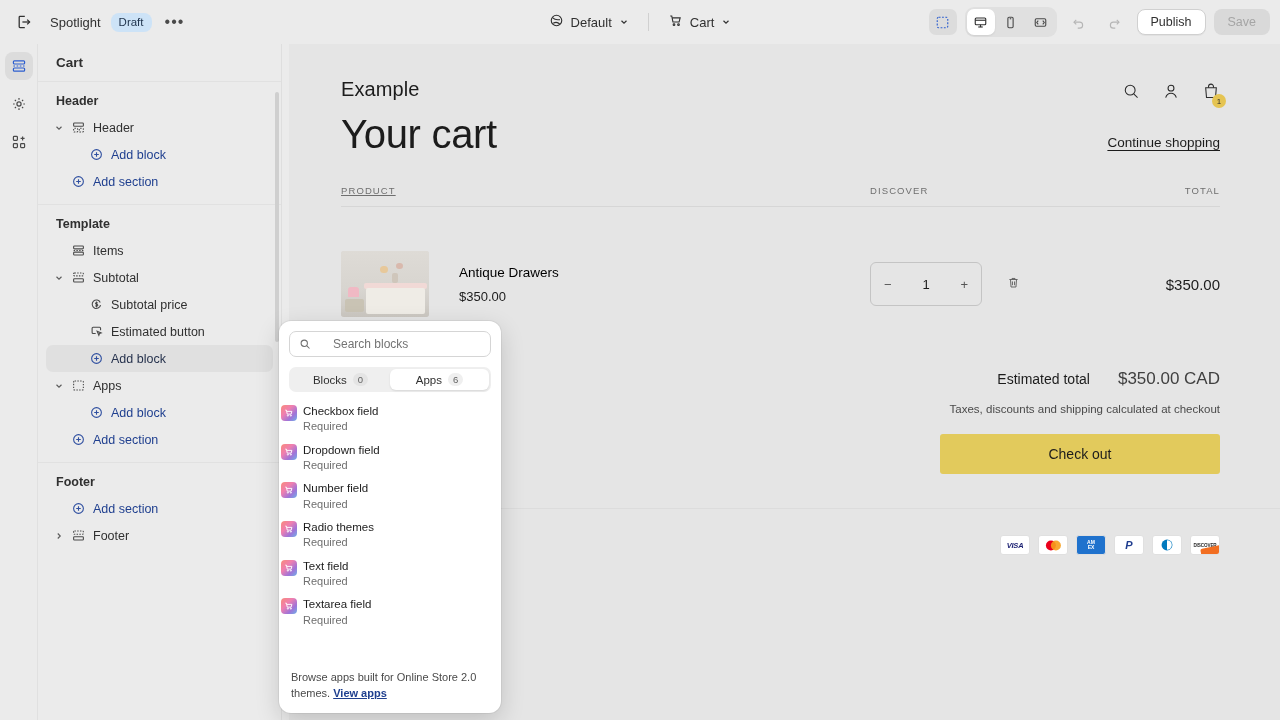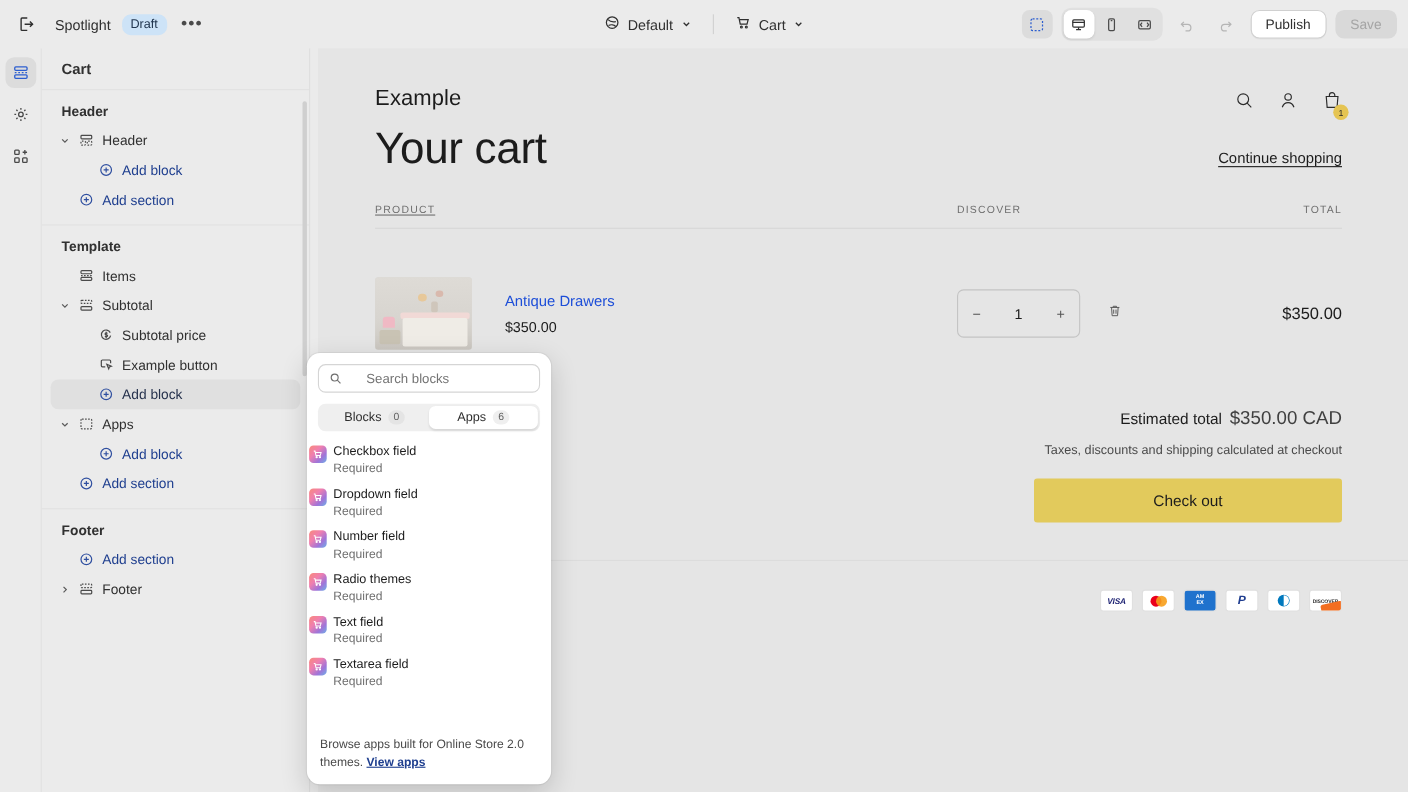--- a/index.html
+++ b/index.html
@@ -167,35 +167,35 @@
   }
   .thumb .wall { position:absolute; inset:0; background: linear-gradient(180deg,#dedbd6 0%,#d7d4cf 62%,#cbc7c1 100%); }
   .thumb .dresser { position:absolute; left:28%; right:4%; bottom:4%; height:40%; background:#efece6; border-radius:2px; }
   .thumb .dtop { position:absolute; left:26%; right:2%; bottom:42%; height:9%; background:#f1d9d6; border-radius:2px; }
   .thumb .lamp { position:absolute; left:8%; bottom:30%; width:13%; height:16%; background:#f0b9c4; border-radius:3px 3px 0 0; }
   .thumb .basket { position:absolute; left:4%; bottom:8%; width:22%; height:20%; background:#c9c3b4; border-radius:2px; }
   .thumb .deco1 { position:absolute; left:44%; top:22%; width:9%; height:12%; border-radius:50%; background:#e7c89a; }
   .thumb .deco2 { position:absolute; left:62%; top:18%; width:8%; height:10%; border-radius:50%; background:#d9b9ad; }
   .thumb .deco3 { position:absolute; left:58%; top:34%; width:7%; height:14%; background:#cfc6bb; border-radius:2px; }
   .prod-info { margin-left: 30px; flex: 1; }
-  .prod-name { font-size: 13.5px; color: #1d4ed8; margin-bottom: 9px; }
+  .prod-name { font-size: 13.5px; color: #000000; margin-bottom: 9px; }
   .prod-price { font-size: 13px; color: #1c1c1c; }
   .qty-cell { width: 230px; display: flex; align-items: center; gap: 24px; }
   .stepper {
     width: 112px; height: 44px; border: 1px solid #c4c4c4; border-radius: 6px;
     display: flex; align-items: center; justify-content: space-between;
     padding: 0 13px; background: transparent;
   }
   .step-sym { font-size: 13px; color: #555; }
   .step-val { font-size: 13px; color: #1c1c1c; }
   .trash { color: #5a5a5a; }
   .row-total { width: 120px; text-align: right; font-size: 15px; color: #1c1c1c; }
 
   .totals { padding: 52px 60px 0 52px; text-align: right; }
-  .totals-line { display: flex; align-items: baseline; justify-content: flex-end; gap: 7px; }
+  .totals-line { display: flex; align-items: baseline; justify-content: flex-end; gap: 28px; }
   .est-label { font-size: 14px; color: #1c1c1c; }
   .est-value { font-size: 17px; color: #404040; }
   .tax-note { font-size: 11.5px; color: #4a4a4a; margin-top: 14px; }
   .checkout-btn {
     margin-top: 19px; width: 280px; height: 40px; background: #e2ca5c;
     border-radius: 3px; display: flex; align-items: center; justify-content: center;
     font-size: 14px; color: #1c1c1c; margin-left: auto;
   }
 
   .footer-sep { margin: 34px 0 0 0; border-top: 1px solid #dcdcdc; }
@@ -460,21 +460,21 @@
             <span class="sb-label">Subtotal price</span>
           </div>
           <div class="sb-row ind-1">
             <span class="sb-caret"></span>
             <span class="sb-icon">
               <svg width="13" height="13" viewBox="0 0 16 16" fill="none" stroke="currentColor" stroke-width="1.35">
                 <path d="M13 6.4V4a1.2 1.2 0 0 0-1.2-1.2H3.8A1.2 1.2 0 0 0 2.6 4v5.2a1.2 1.2 0 0 0 1.2 1.2H7"></path>
                 <path d="M8.8 7.6l5 2.1-2.1.8-.8 2.1z"></path>
               </svg>
             </span>
-            <span class="sb-label">Example button</span>
+            <span class="sb-label">Estimated button</span>
           </div>
           <div class="sb-row ind-1 add selected">
             <span class="sb-caret"></span>
             <span class="sb-icon">
               <svg width="13" height="13" viewBox="0 0 16 16" fill="none" stroke="currentColor" stroke-width="1.35">
                 <circle cx="8" cy="8" r="6"></circle>
                 <path d="M8 5.2v5.6M5.2 8h5.6"></path>
               </svg>
             </span>
             <span class="sb-label">Add block</span>

